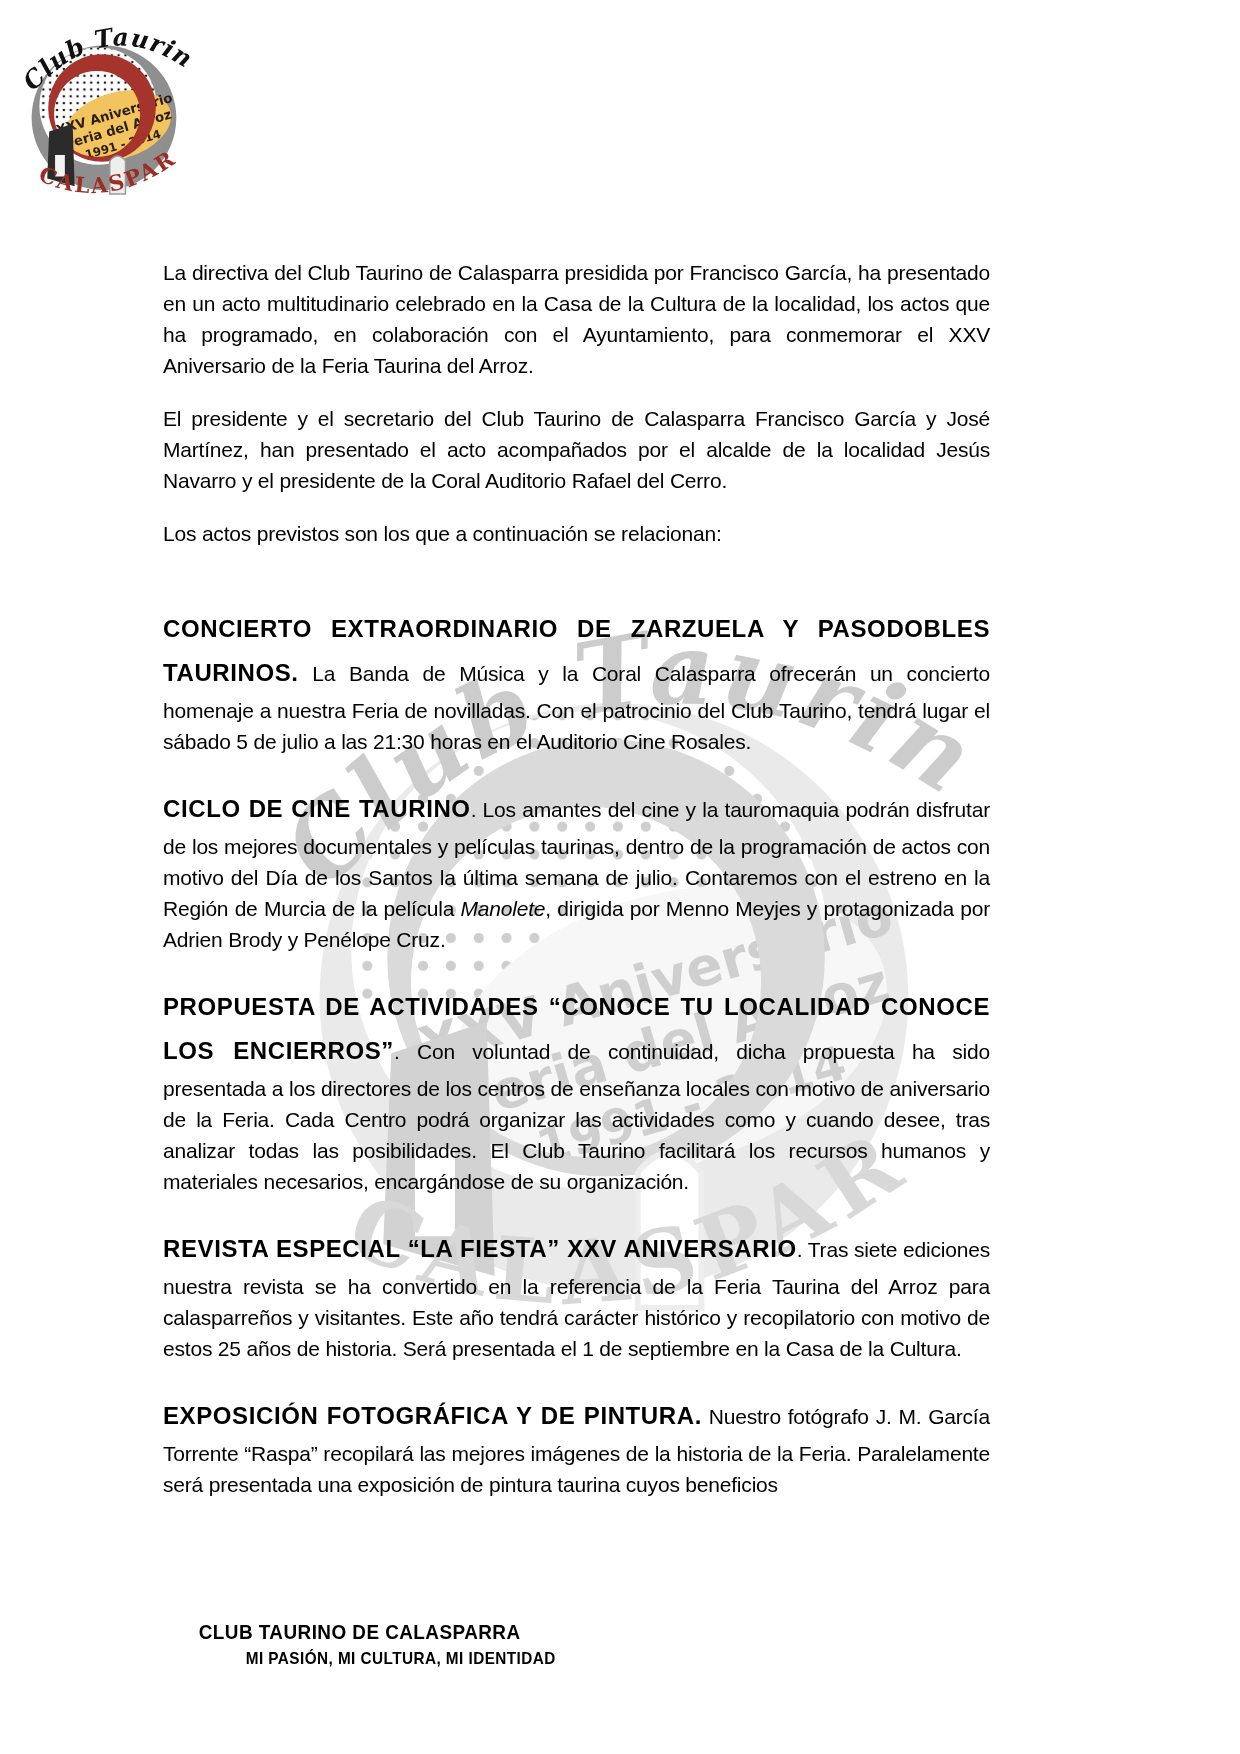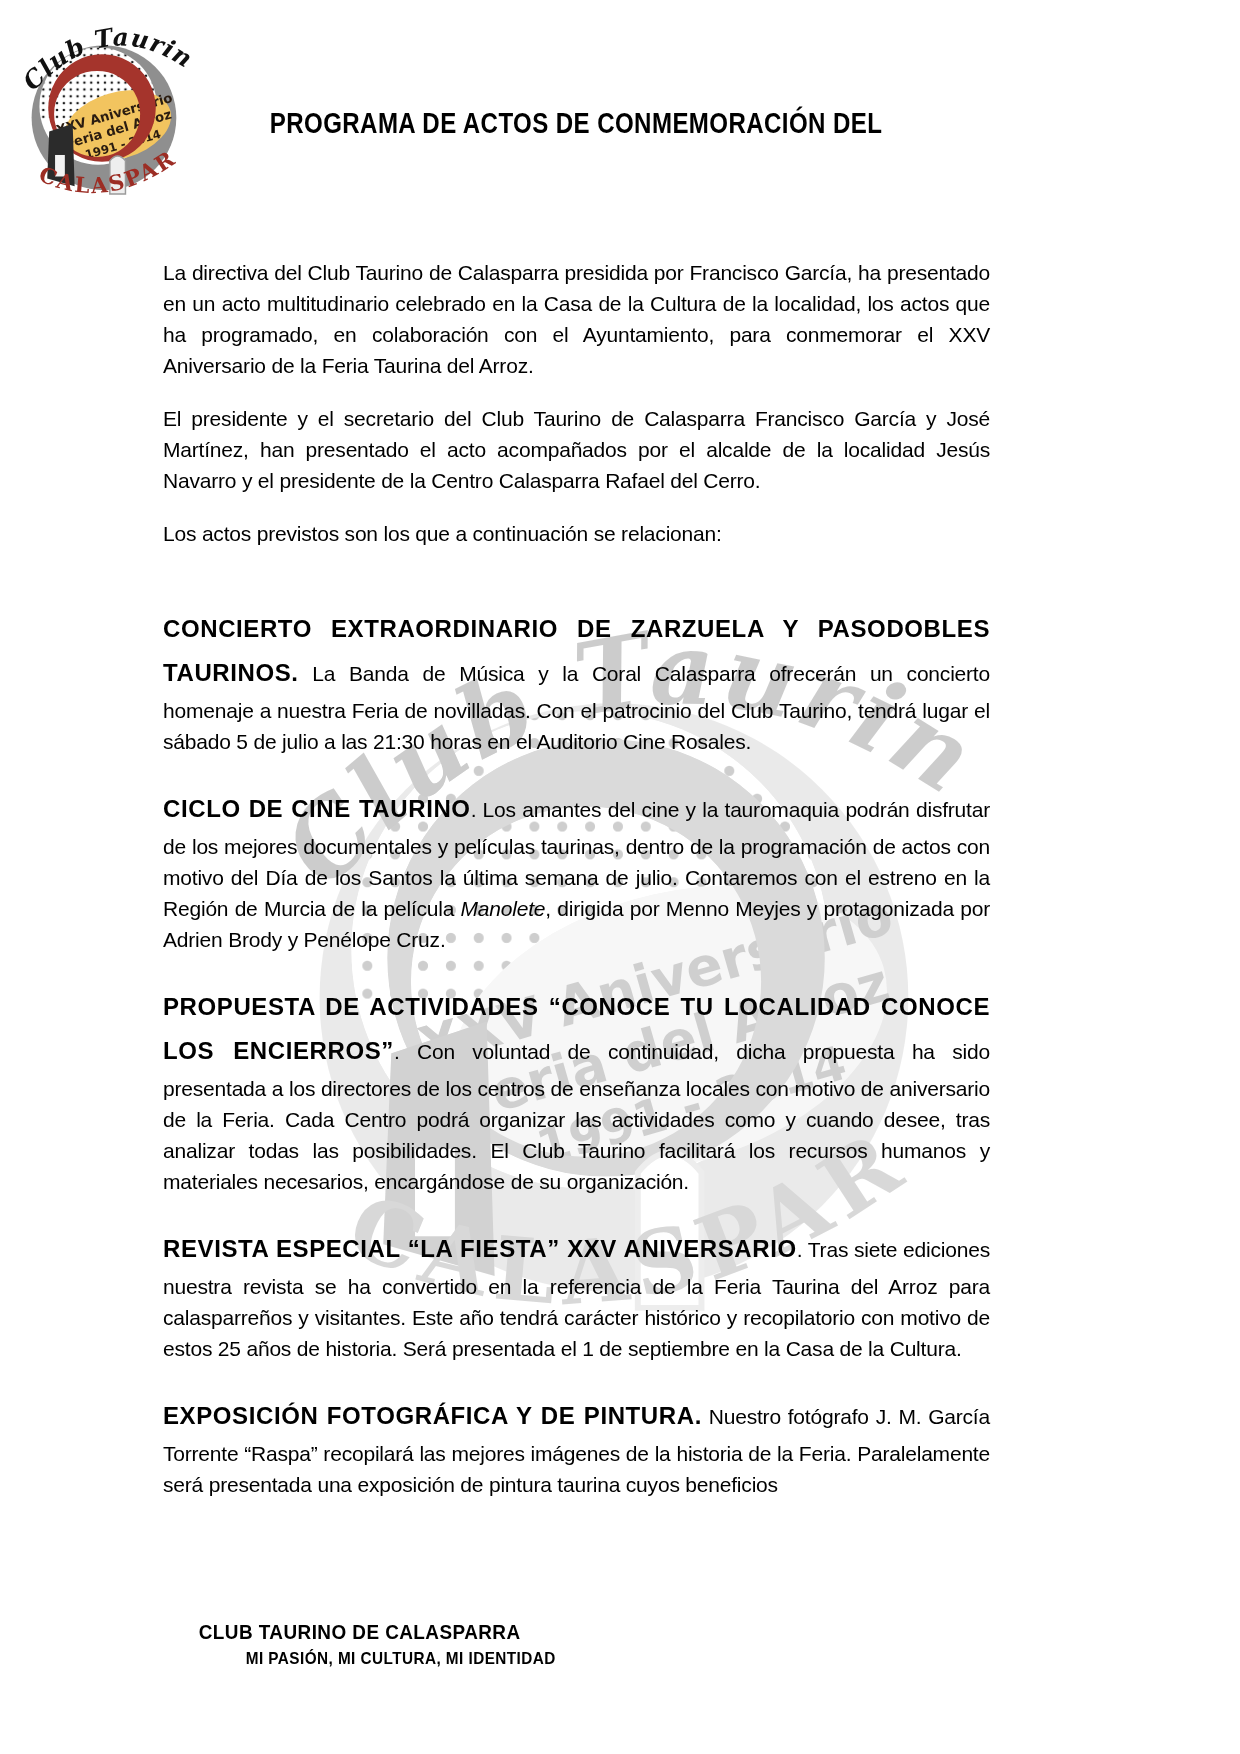--- a/index.html
+++ b/index.html
@@ -147,27 +147,26 @@
         <textPath href="#arcTop" startOffset="6">Club Taurino</textPath>
       </text>
 
       <text font-family="'DejaVu Serif',serif" font-weight="bold" font-size="22" fill="#9c2d24" letter-spacing="2.5">
         <textPath href="#arcBottom" startOffset="2">CALASPARRA</textPath>
       </text>
     </svg>
   </div>
 
   <div class="titles">
-    <span class="title-line"><span>PROGRAMA DE ACTOS DE CONMEMORACIÓN DEL</span></span>
   </div>
 
   <div class="content">
     <div>
         <p class="body-par">La directiva del Club Taurino de Calasparra  presidida por Francisco García, ha presentado en un acto multitudinario celebrado en la Casa de la Cultura de la localidad, los actos que ha programado, en colaboración con el Ayuntamiento, para conmemorar el XXV Aniversario de la Feria Taurina del Arroz.</p>
-        <p class="body-par">El presidente y el secretario del Club Taurino de Calasparra Francisco García y José Martínez, han presentado el acto acompañados por el alcalde de la localidad Jesús Navarro y el presidente de la Centro Calasparra Rafael del Cerro.</p>
+        <p class="body-par">El presidente y el secretario del Club Taurino de Calasparra Francisco García y José Martínez, han presentado el acto acompañados por el alcalde de la localidad Jesús Navarro y el presidente de la Coral Auditorio Rafael del Cerro.</p>
         <p class="body-par">Los actos previstos  son los que a continuación se relacionan:</p>
       </div>
     <div class="sections">
         <p class="body-par section-par"><strong class="sec-head">CONCIERTO EXTRAORDINARIO DE ZARZUELA Y PASODOBLES TAURINOS.</strong><span> La  Banda de Música y la Coral Calasparra ofrecerán un concierto homenaje a nuestra Feria de novilladas. Con el patrocinio del Club Taurino, tendrá lugar  el  sábado 5 de julio a las 21:30 horas en el Auditorio Cine Rosales.</span></p>
         <p class="body-par section-par"><strong class="sec-head">CICLO DE CINE TAURINO</strong><span>. Los amantes del cine y la tauromaquia podrán disfrutar  de los mejores documentales y películas taurinas, dentro de la programación de actos  con motivo del Día de los Santos la última semana de julio. Contaremos  con el estreno en la Región de Murcia de la película </span><em>Manolete</em><span>, dirigida por  Menno Meyjes y protagonizada por Adrien Brody y Penélope Cruz.</span></p>
         <p class="body-par section-par"><strong class="sec-head">PROPUESTA DE ACTIVIDADES “CONOCE TU LOCALIDAD CONOCE LOS ENCIERROS”</strong><span>. Con voluntad de continuidad, dicha propuesta ha sido presentada a los directores de los centros de enseñanza locales con motivo de aniversario de la Feria. Cada Centro podrá organizar las actividades como y cuando desee, tras analizar todas las posibilidades. El Club Taurino facilitará los recursos humanos y materiales necesarios, encargándose de su organización.</span></p>
         <p class="body-par section-par"><strong class="sec-head">REVISTA   ESPECIAL  “LA FIESTA”   XXV ANIVERSARIO</strong><span>. Tras siete ediciones  nuestra revista se ha convertido en la referencia de la Feria Taurina del Arroz para calasparreños y visitantes. Este año tendrá carácter histórico y recopilatorio con motivo de estos 25 años de historia. Será presentada el 1 de septiembre en la  Casa de la Cultura.</span></p>
         <p class="body-par section-par"><strong class="sec-head">EXPOSICIÓN FOTOGRÁFICA Y DE PINTURA.</strong><span>  Nuestro fotógrafo J. M. García Torrente “Raspa” recopilará las mejores imágenes de la historia de la Feria. Paralelamente  será presentada una exposición de pintura taurina cuyos beneficios</span></p>
       </div>
   </div>

